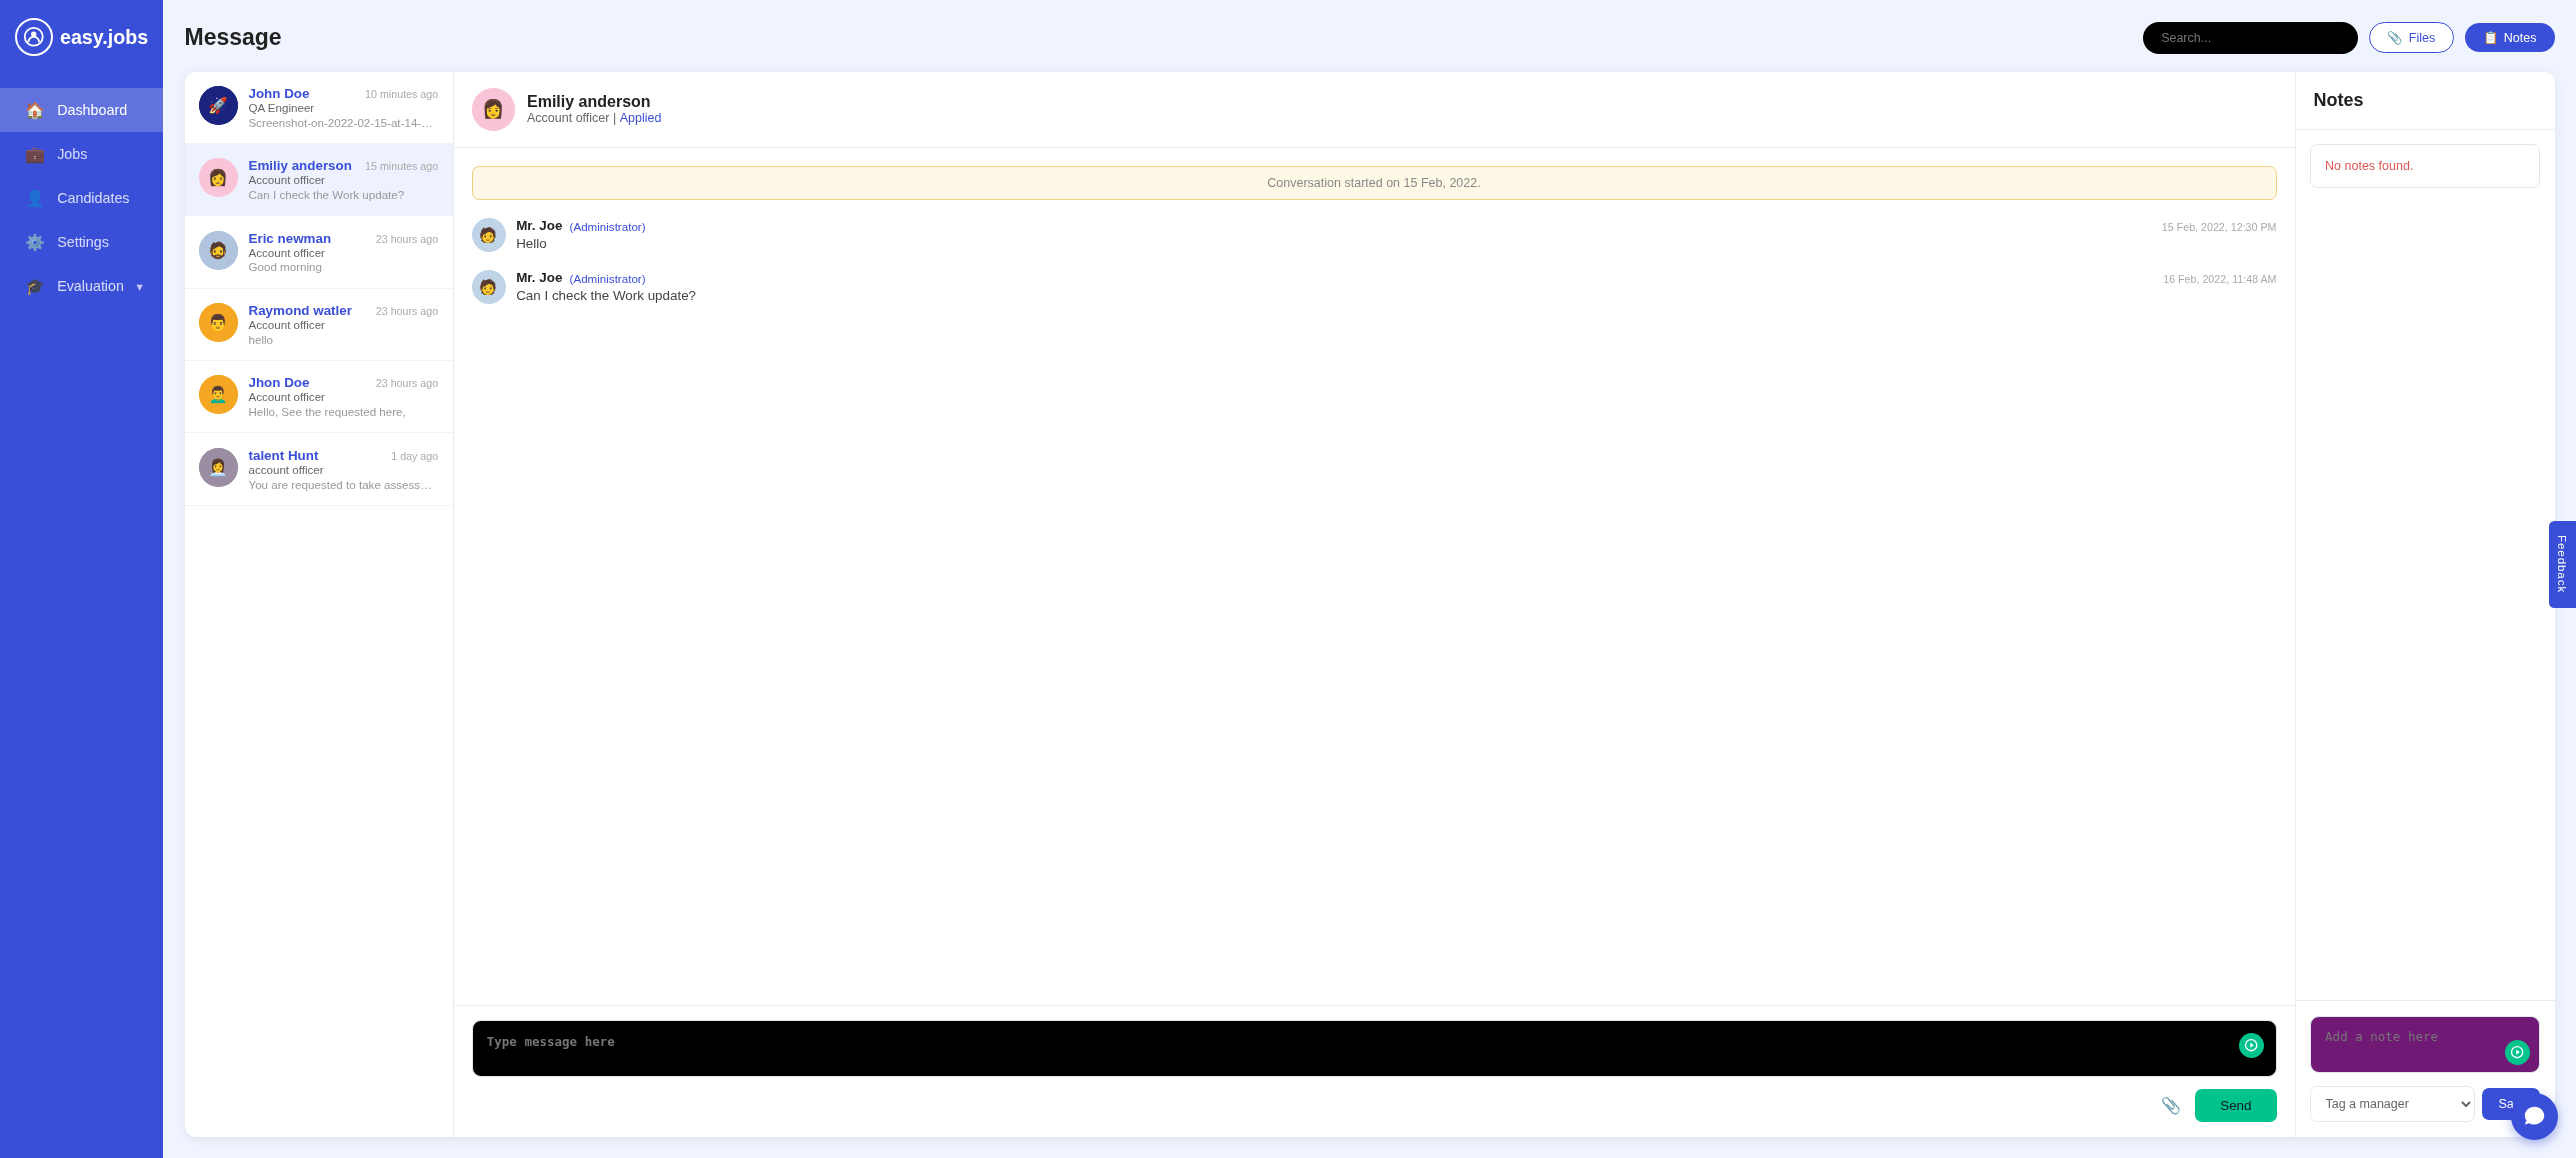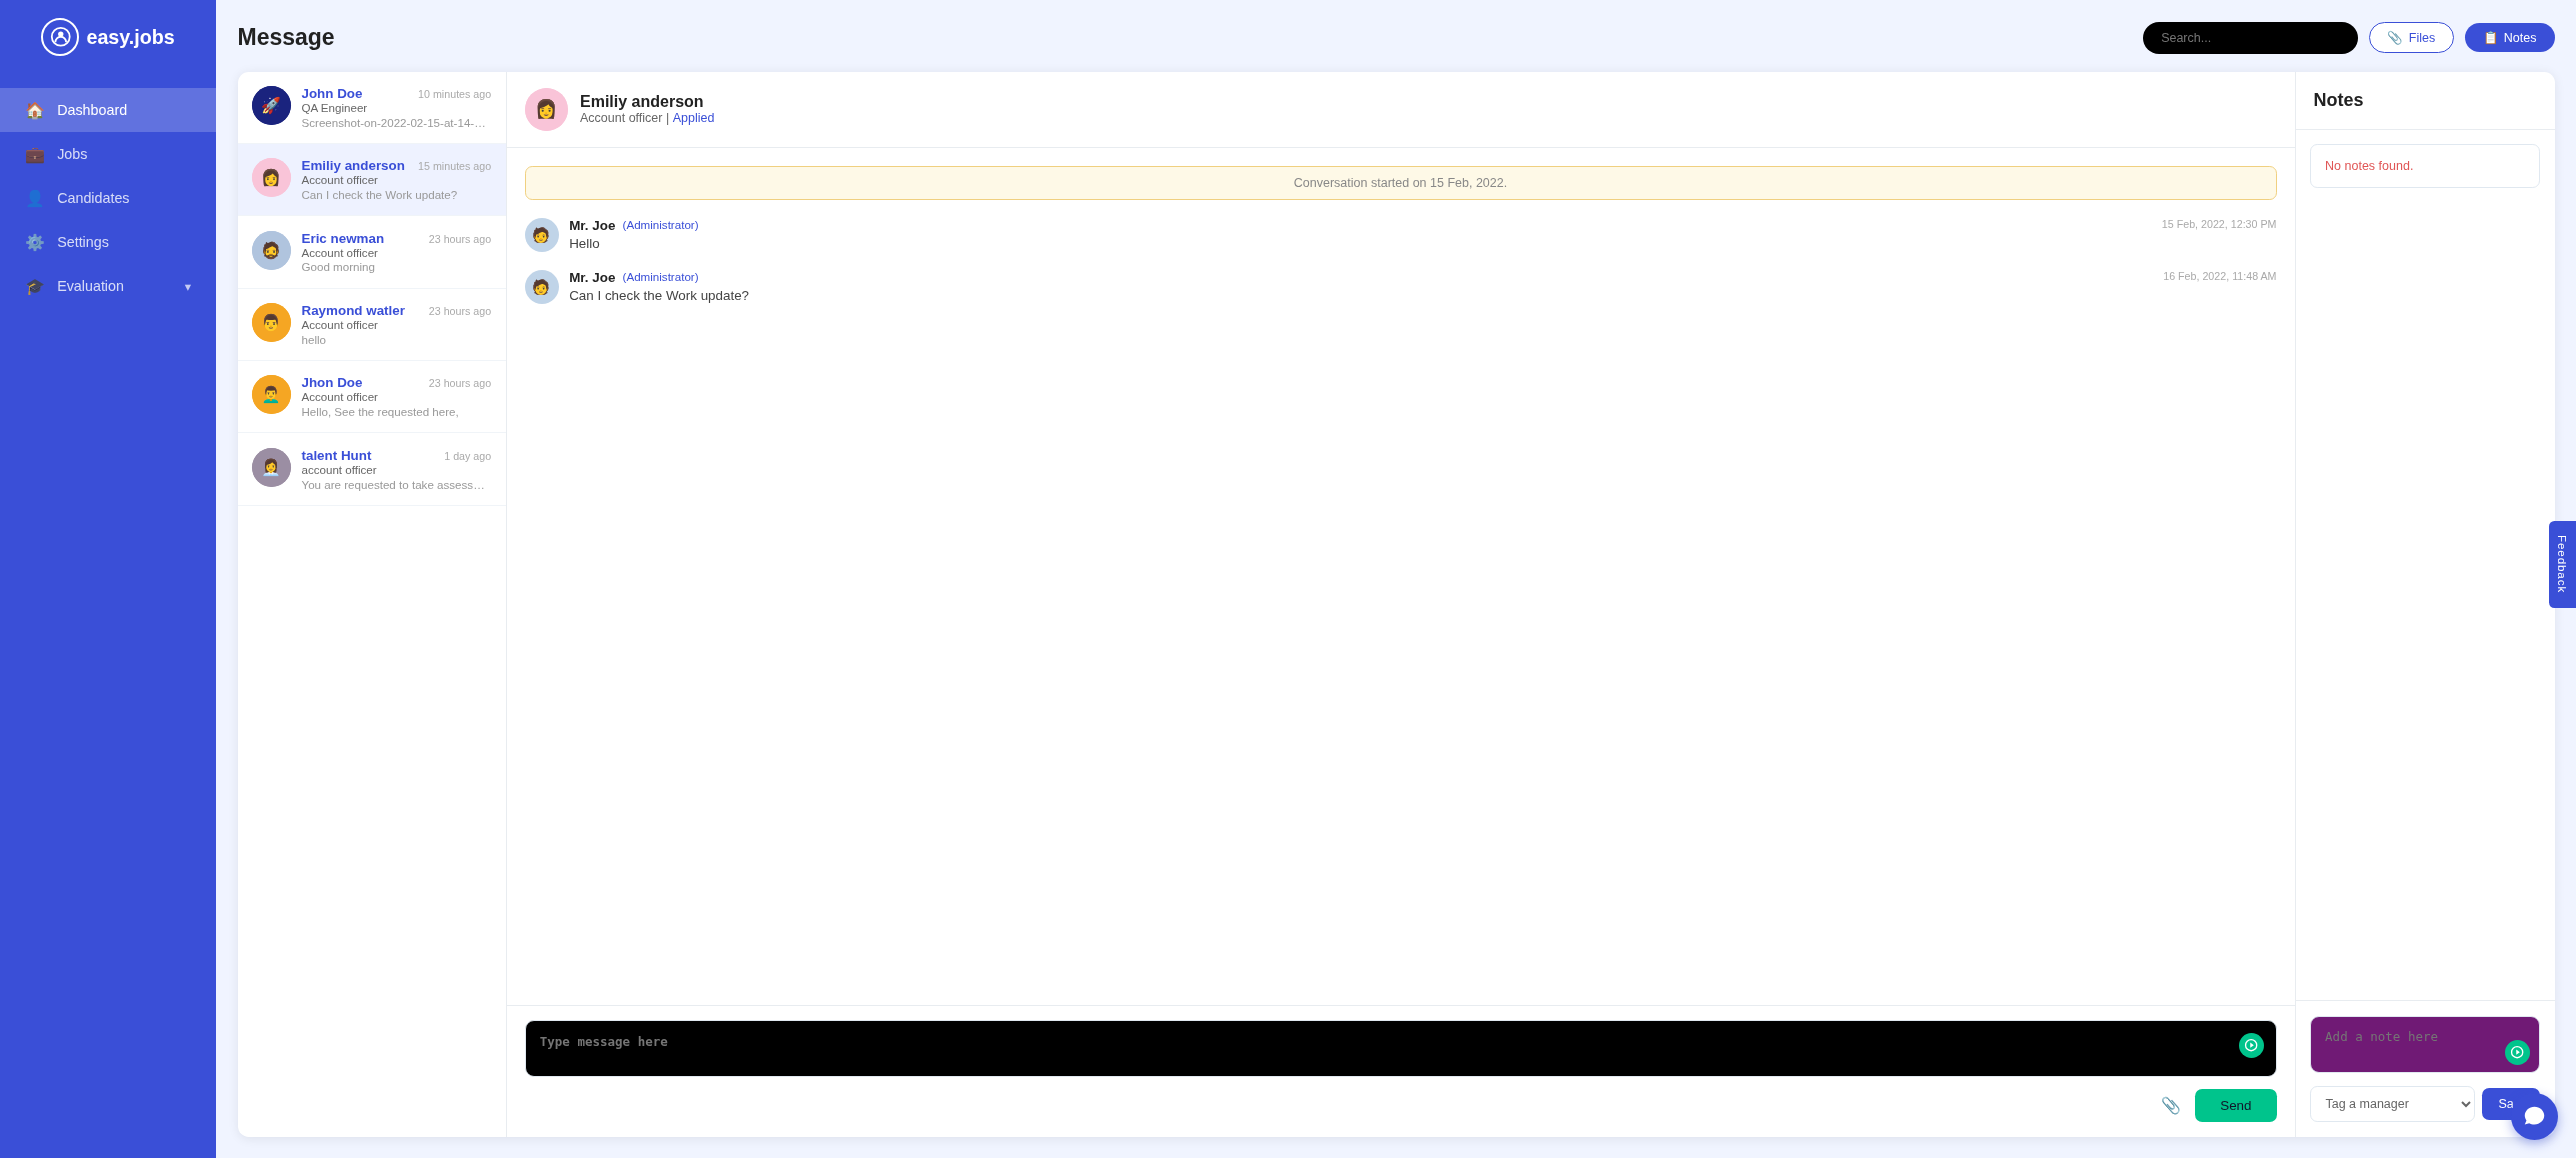--- a/index.html
+++ b/index.html
@@ -1,20 +1,20 @@
 <!DOCTYPE html>
 <html style="font-size:14.3px"><head>
   <meta charset="utf-8">
   <style>
     * { box-sizing: border-box; margin: 0; padding: 0; }
     body { font-family: 'Segoe UI', Arial, sans-serif; background: #f0f4ff; display: flex; height: 100vh; overflow: hidden; }
 
     
     .sidebar {
-      width: 216px;
+      width: 163px;
       background: #3a4fd7;
       display: flex;
       flex-direction: column;
       align-items: center;
       padding: 18px 0;
       min-height: 100vh;
       flex-shrink: 0;
     }
     .logo {
       display: flex;
@@ -220,21 +220,21 @@
       height: 34px;
       border-radius: 50%;
       background: #ccc;
       display: flex;
       align-items: center;
       justify-content: center;
       font-size: 14.3px;
       flex-shrink: 0;
     }
     .msg-content { flex: 1; }
-    .msg-header { display: flex; align-items: flex-start; gap: 7.2px; margin-bottom: 3.6px; }
+    .msg-header { display: flex; align-items: flex-end; gap: 7.2px; margin-bottom: 3.6px; }
     .msg-name { font-weight: 600; font-size: 13.4px; color: #222; }
     .msg-admin { color: #3a4fd7; font-size: 11.6px; }
     .msg-time { color: #aaa; font-size: 10.7px; margin-left: auto; }
     .msg-text { color: #444; font-size: 13.4px; }
 
     .chat-input-area {
       padding: 14.3px 18px;
       border-top: 0.9px solid #e8ecf0;
     }
     .chat-input-box {

